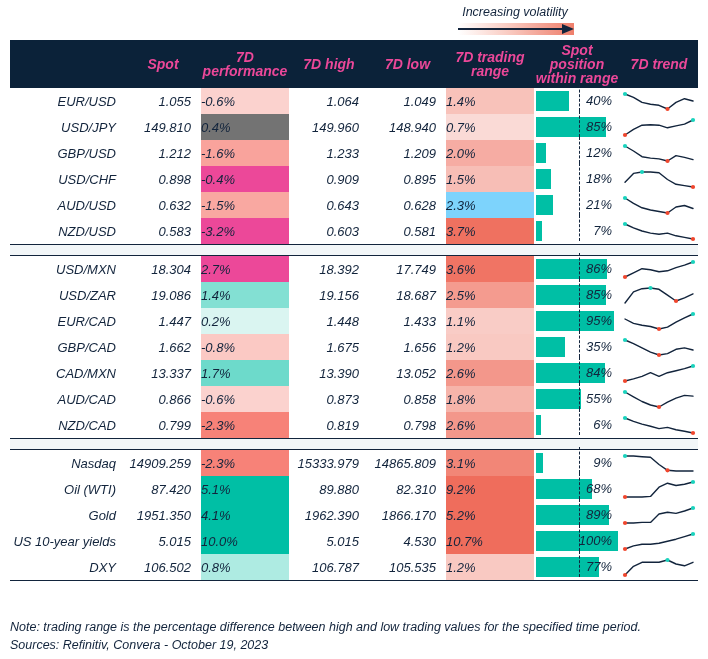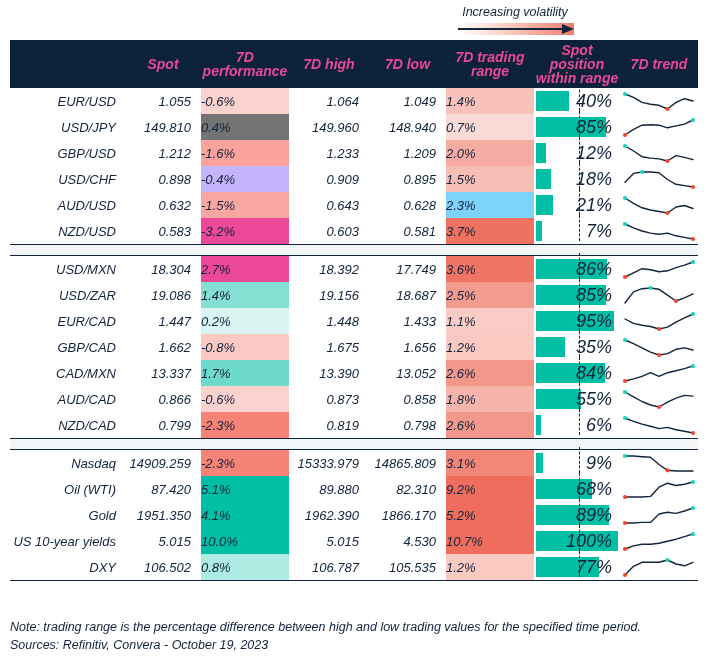--- a/index.html
+++ b/index.html
@@ -160,21 +160,21 @@
     width: 0;
     border-left: 1.5px dashed #12243c;
     left: 52.2%;
   }
   .pos-val {
     position: absolute;
     right: 6px;
     top: 0;
     height: 20px;
     line-height: 20px;
-    font-size: 18px;
+    font-size: 13px;
     color: #12243c;
   }
 
   
   td.spark {
     padding: 0;
   }
   td.spark svg {
     display: block;
     width: 78px;
@@ -297,21 +297,21 @@
             <svg viewBox="0 0 78 26" xmlns="http://www.w3.org/2000/svg">
               <path d="M5.0,6.0 L13.5,11.0 L22.0,16.7 L30.5,18.1 L39.0,18.9 L47.5,21.0 L56.0,15.6 L64.5,17.4 L73.0,19.6" fill="none" stroke="#12243c" stroke-width="1.4" stroke-linejoin="round" stroke-linecap="round"></path>
               <circle cx="5.0" cy="6.0" r="2.1" fill="#19d3bd"></circle>
               <circle cx="47.5" cy="21.0" r="2.1" fill="#f0462d"></circle>
             </svg>
           </td>
         </tr>
         <tr>
           <td class="c-name">USD/CHF</td>
           <td class="num">0.898</td>
-          <td class="heat" style="background:#c4b5fd">-0.4%</td>
+          <td class="heat" style="background:#ec4899">-0.4%</td>
           <td class="num">0.909</td>
           <td class="num">0.895</td>
           <td class="heat" style="background:rgb(247,190,182)">1.5%</td>
           <td class="pos">
             <div class="pos-wrap">
               <div class="pos-track">
                 <div class="pos-bar" style="width:18%"></div>
                 <div class="pos-val">18%</div>
               </div>
               <div class="pos-dash"></div>

